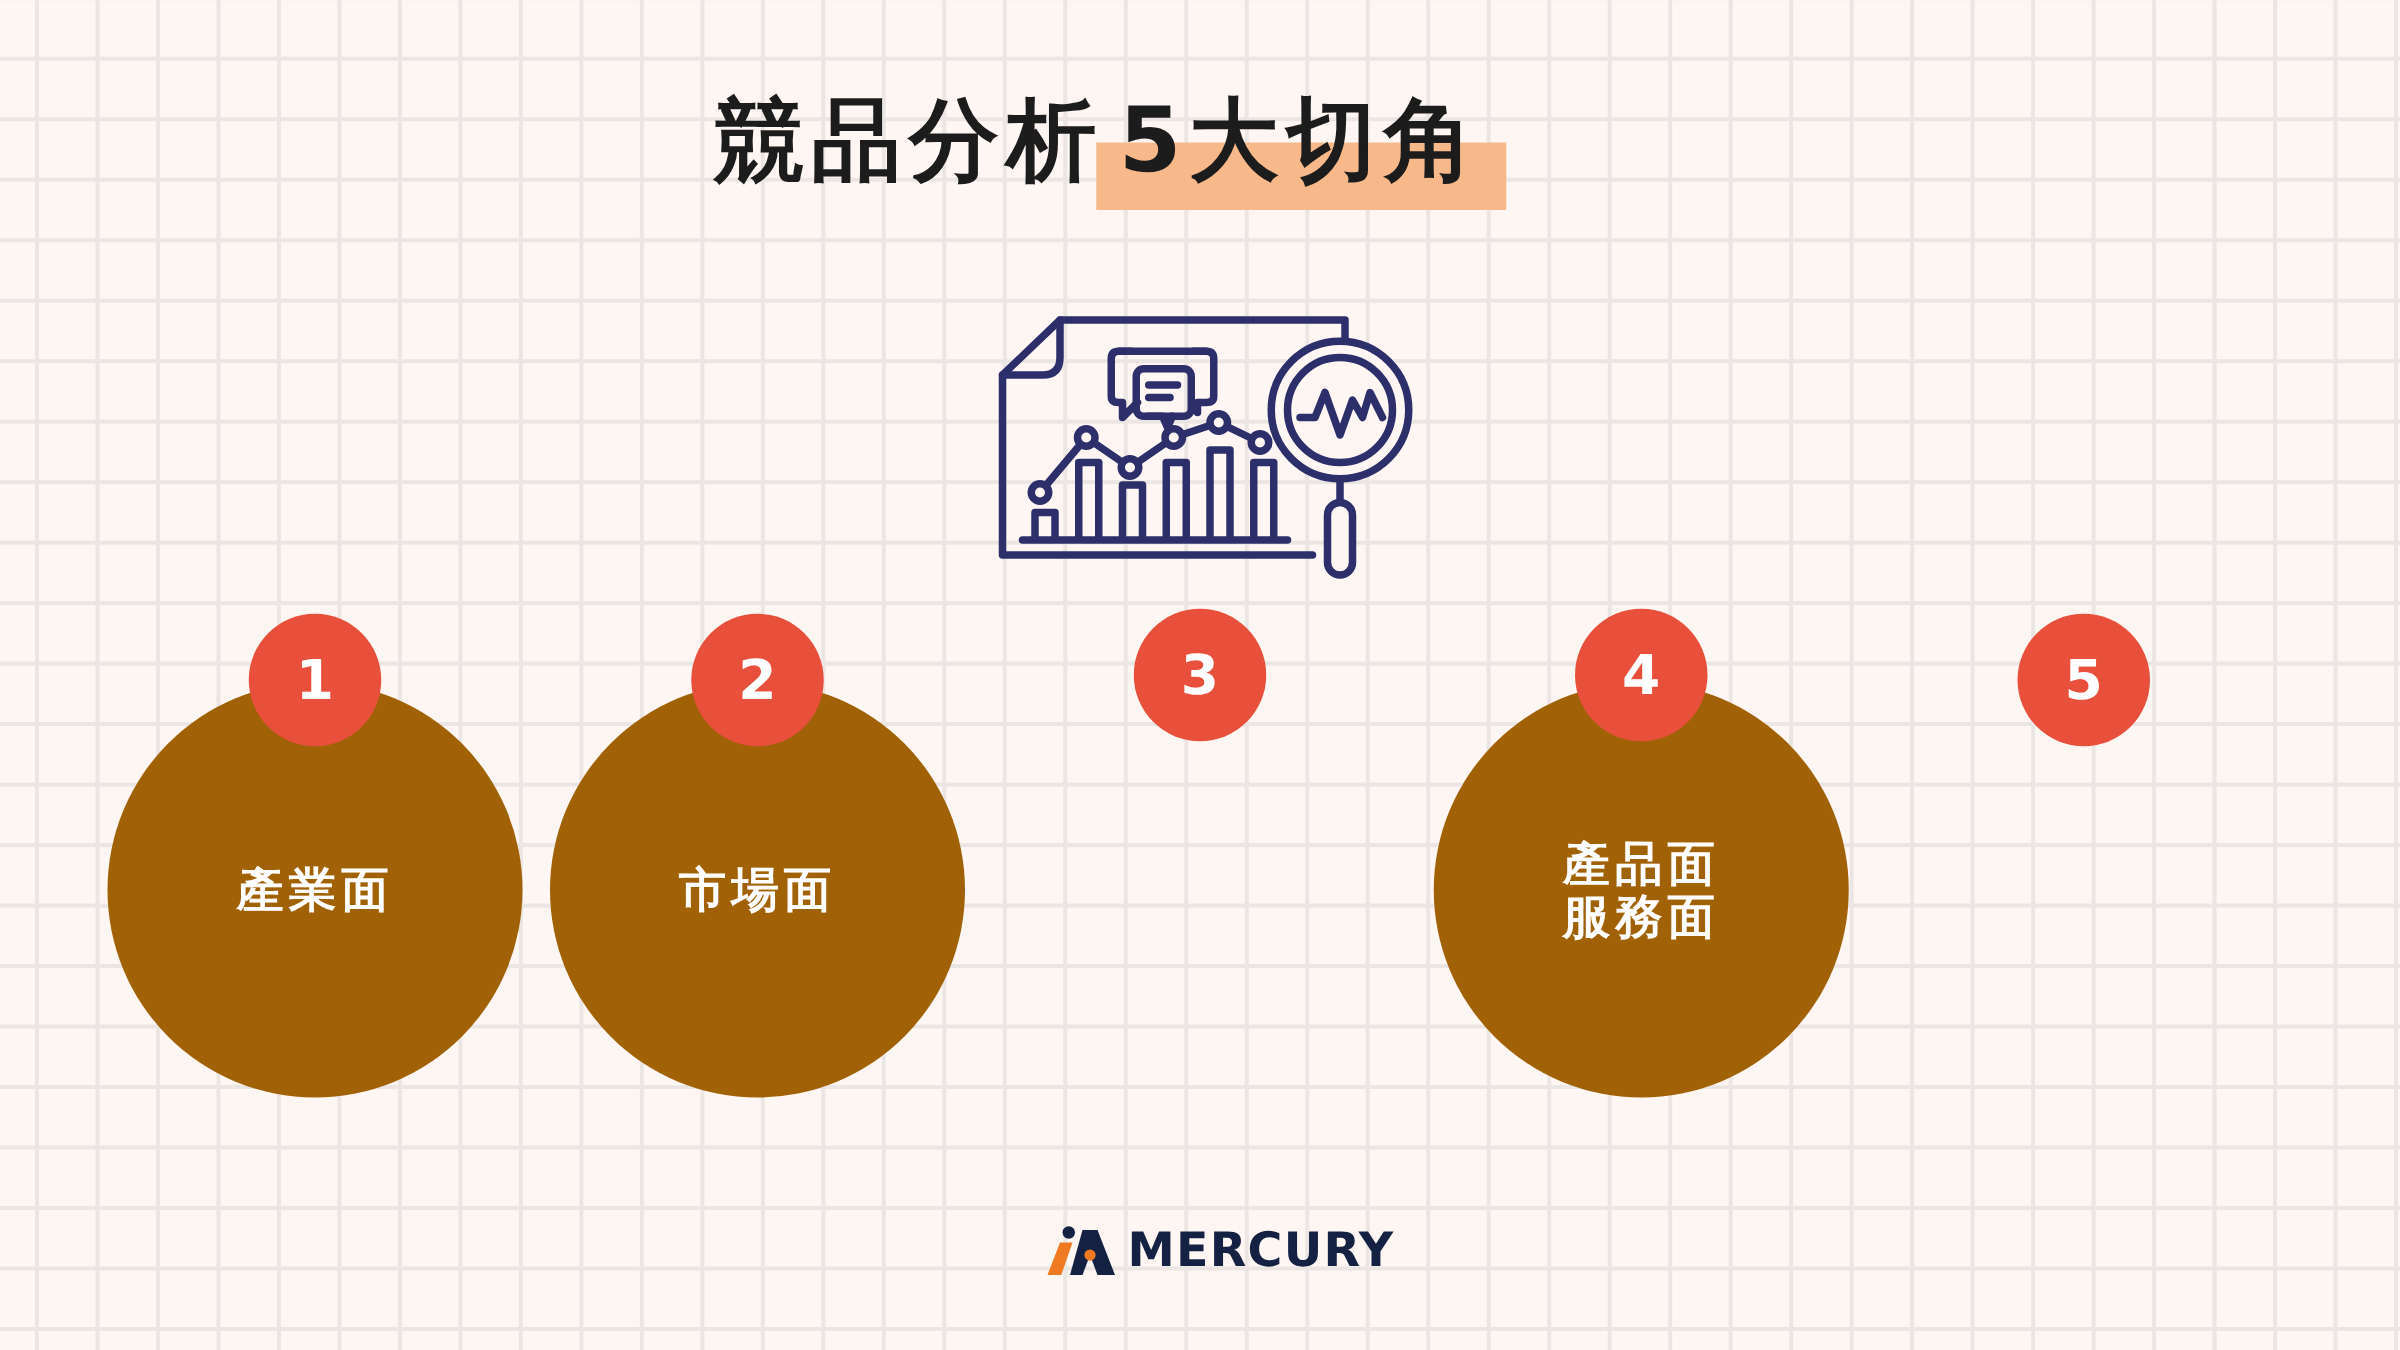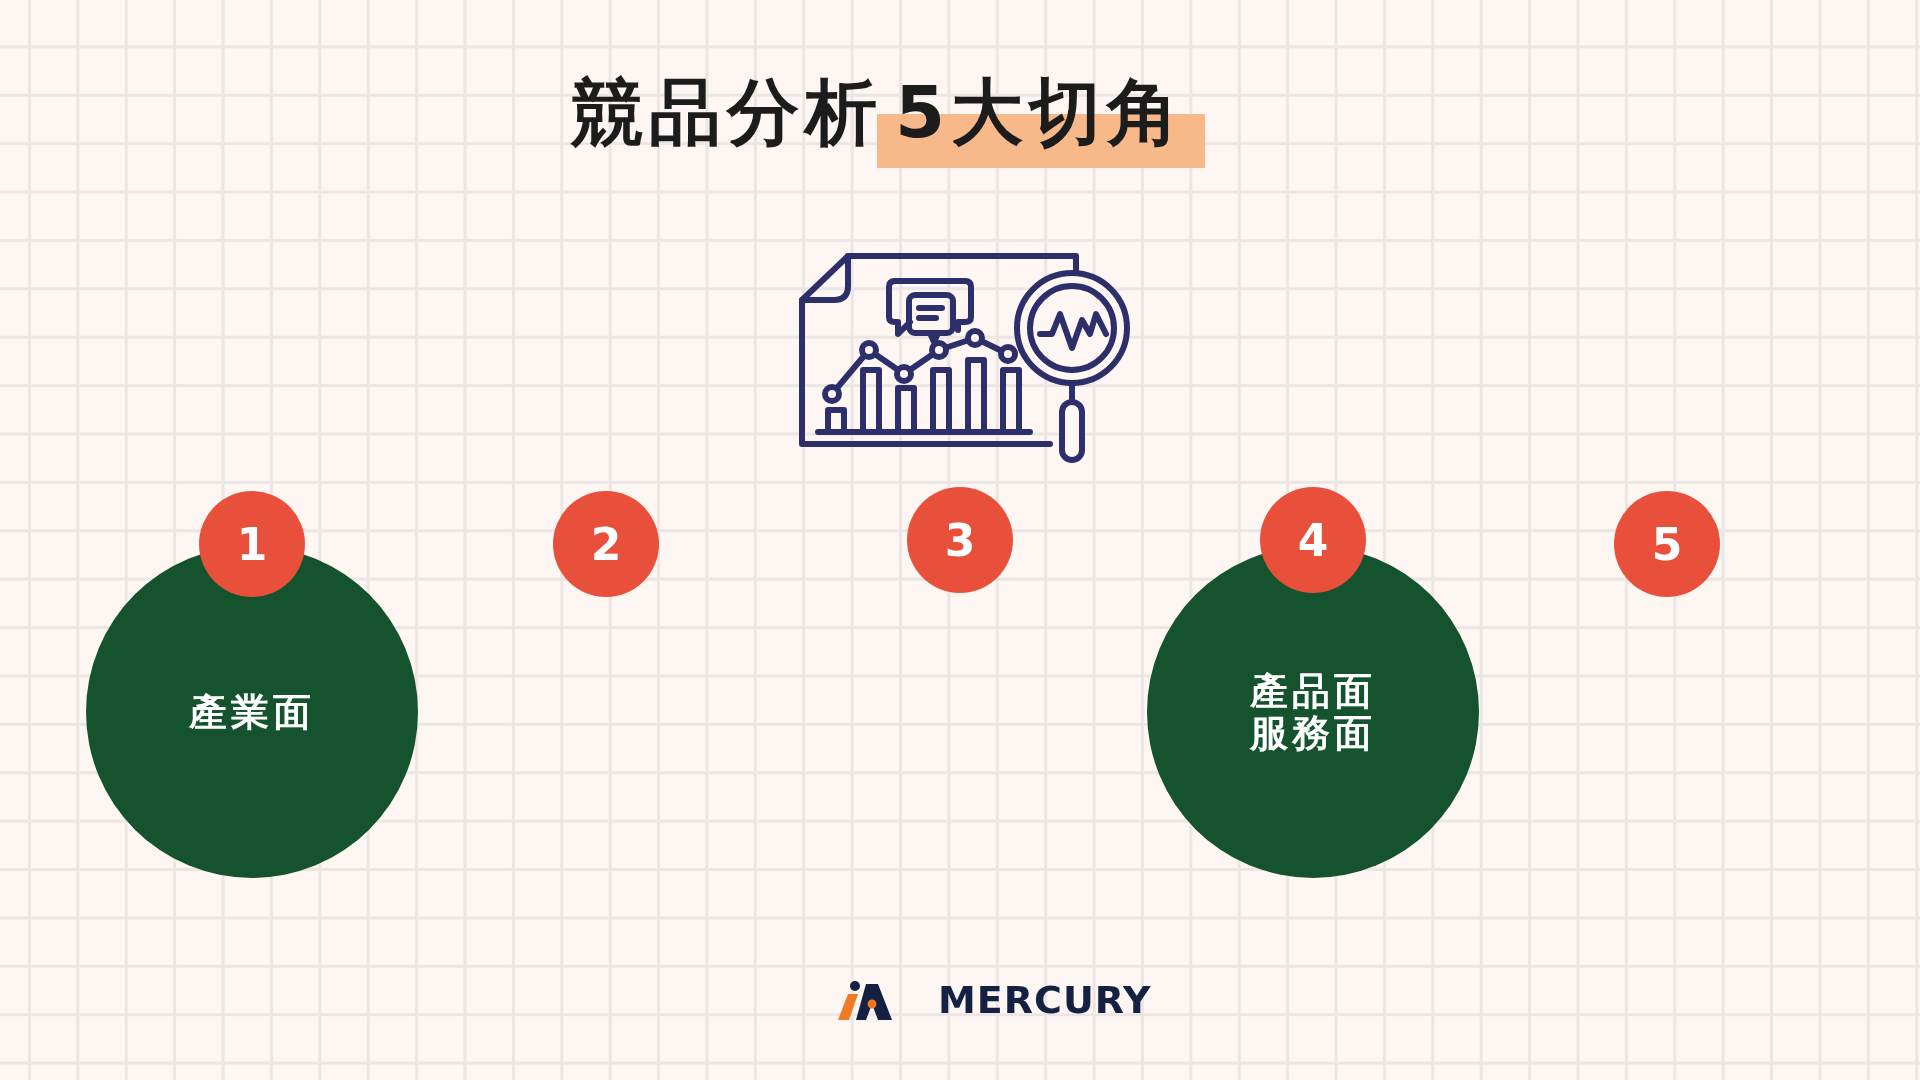--- a/index.html
+++ b/index.html
@@ -21,35 +21,35 @@
   .title .hl { position: relative; display: inline-block; }
   .title .hl::before {
     content: ""; position: absolute; left: -18px; right: -20px; top: 52px; bottom: -6px;
     background: #f8b98a; z-index: -1;
   }
   .title .gap { display: inline-block; width: 12px; }
   .icon-wrap { position: absolute; left: 790px; top: 242px; width: 350px; height: 230px; }
   .item { position: absolute; top: 488px; width: 340px; height: 392px; }
   .circle {
     position: absolute; left: 4px; top: 58px; width: 332px; height: 332px; border-radius: 50%;
-    background: #14532d; display: flex; align-items: center; justify-content: center;
+    background: #a16207; display: flex; align-items: center; justify-content: center;
   }
   .circle-label {
     color: #ffffff; font-size: 38px; font-weight: bold; letter-spacing: 4px;
     text-align: center; line-height: 42px; white-space: pre-line;
   }
   .badge {
     position: absolute; left: 117px; top: 3px; width: 106px; height: 106px; border-radius: 50%;
     background: #e8503c; color: #ffffff; font-size: 44px; font-weight: bold;
     display: flex; align-items: center; justify-content: center;
   }
   .logo { position: absolute; left: 834px; top: 978px; height: 44px; display: flex; align-items: center; }
   .logo-text {
     font-family: "DejaVu Sans", sans-serif; font-weight: bold; font-size: 38px; color: #142142;
-    letter-spacing: 1px; margin-left: 8px; line-height: 44px; padding-left: 36px;
+    letter-spacing: 1px; margin-left: 8px; line-height: 44px;
   }
 </style>
 </head>
 <body>
 
 <div class="title">
   <span>競品分析</span><span class="gap"></span><span class="hl">5大切角</span>
 </div>
 
 <div class="icon-wrap">
@@ -91,20 +91,23 @@
 </div>
 
 <div class="item" style="left:82px;">
   <div class="circle">
     <span class="circle-label">產業面</span>
   </div>
   <div class="badge">1</div>
 </div>
 
 <div class="item" style="left:436px;">
+  <div class="circle">
+    <span class="circle-label">市場面</span>
+  </div>
   <div class="badge">2</div>
 </div>
 
 <div class="item" style="left:790px;">
   <div class="badge" style="top:-1px;">3</div>
 </div>
 
 <div class="item" style="left:1143px;">
   <div class="circle">
     <span class="circle-label">產品面

